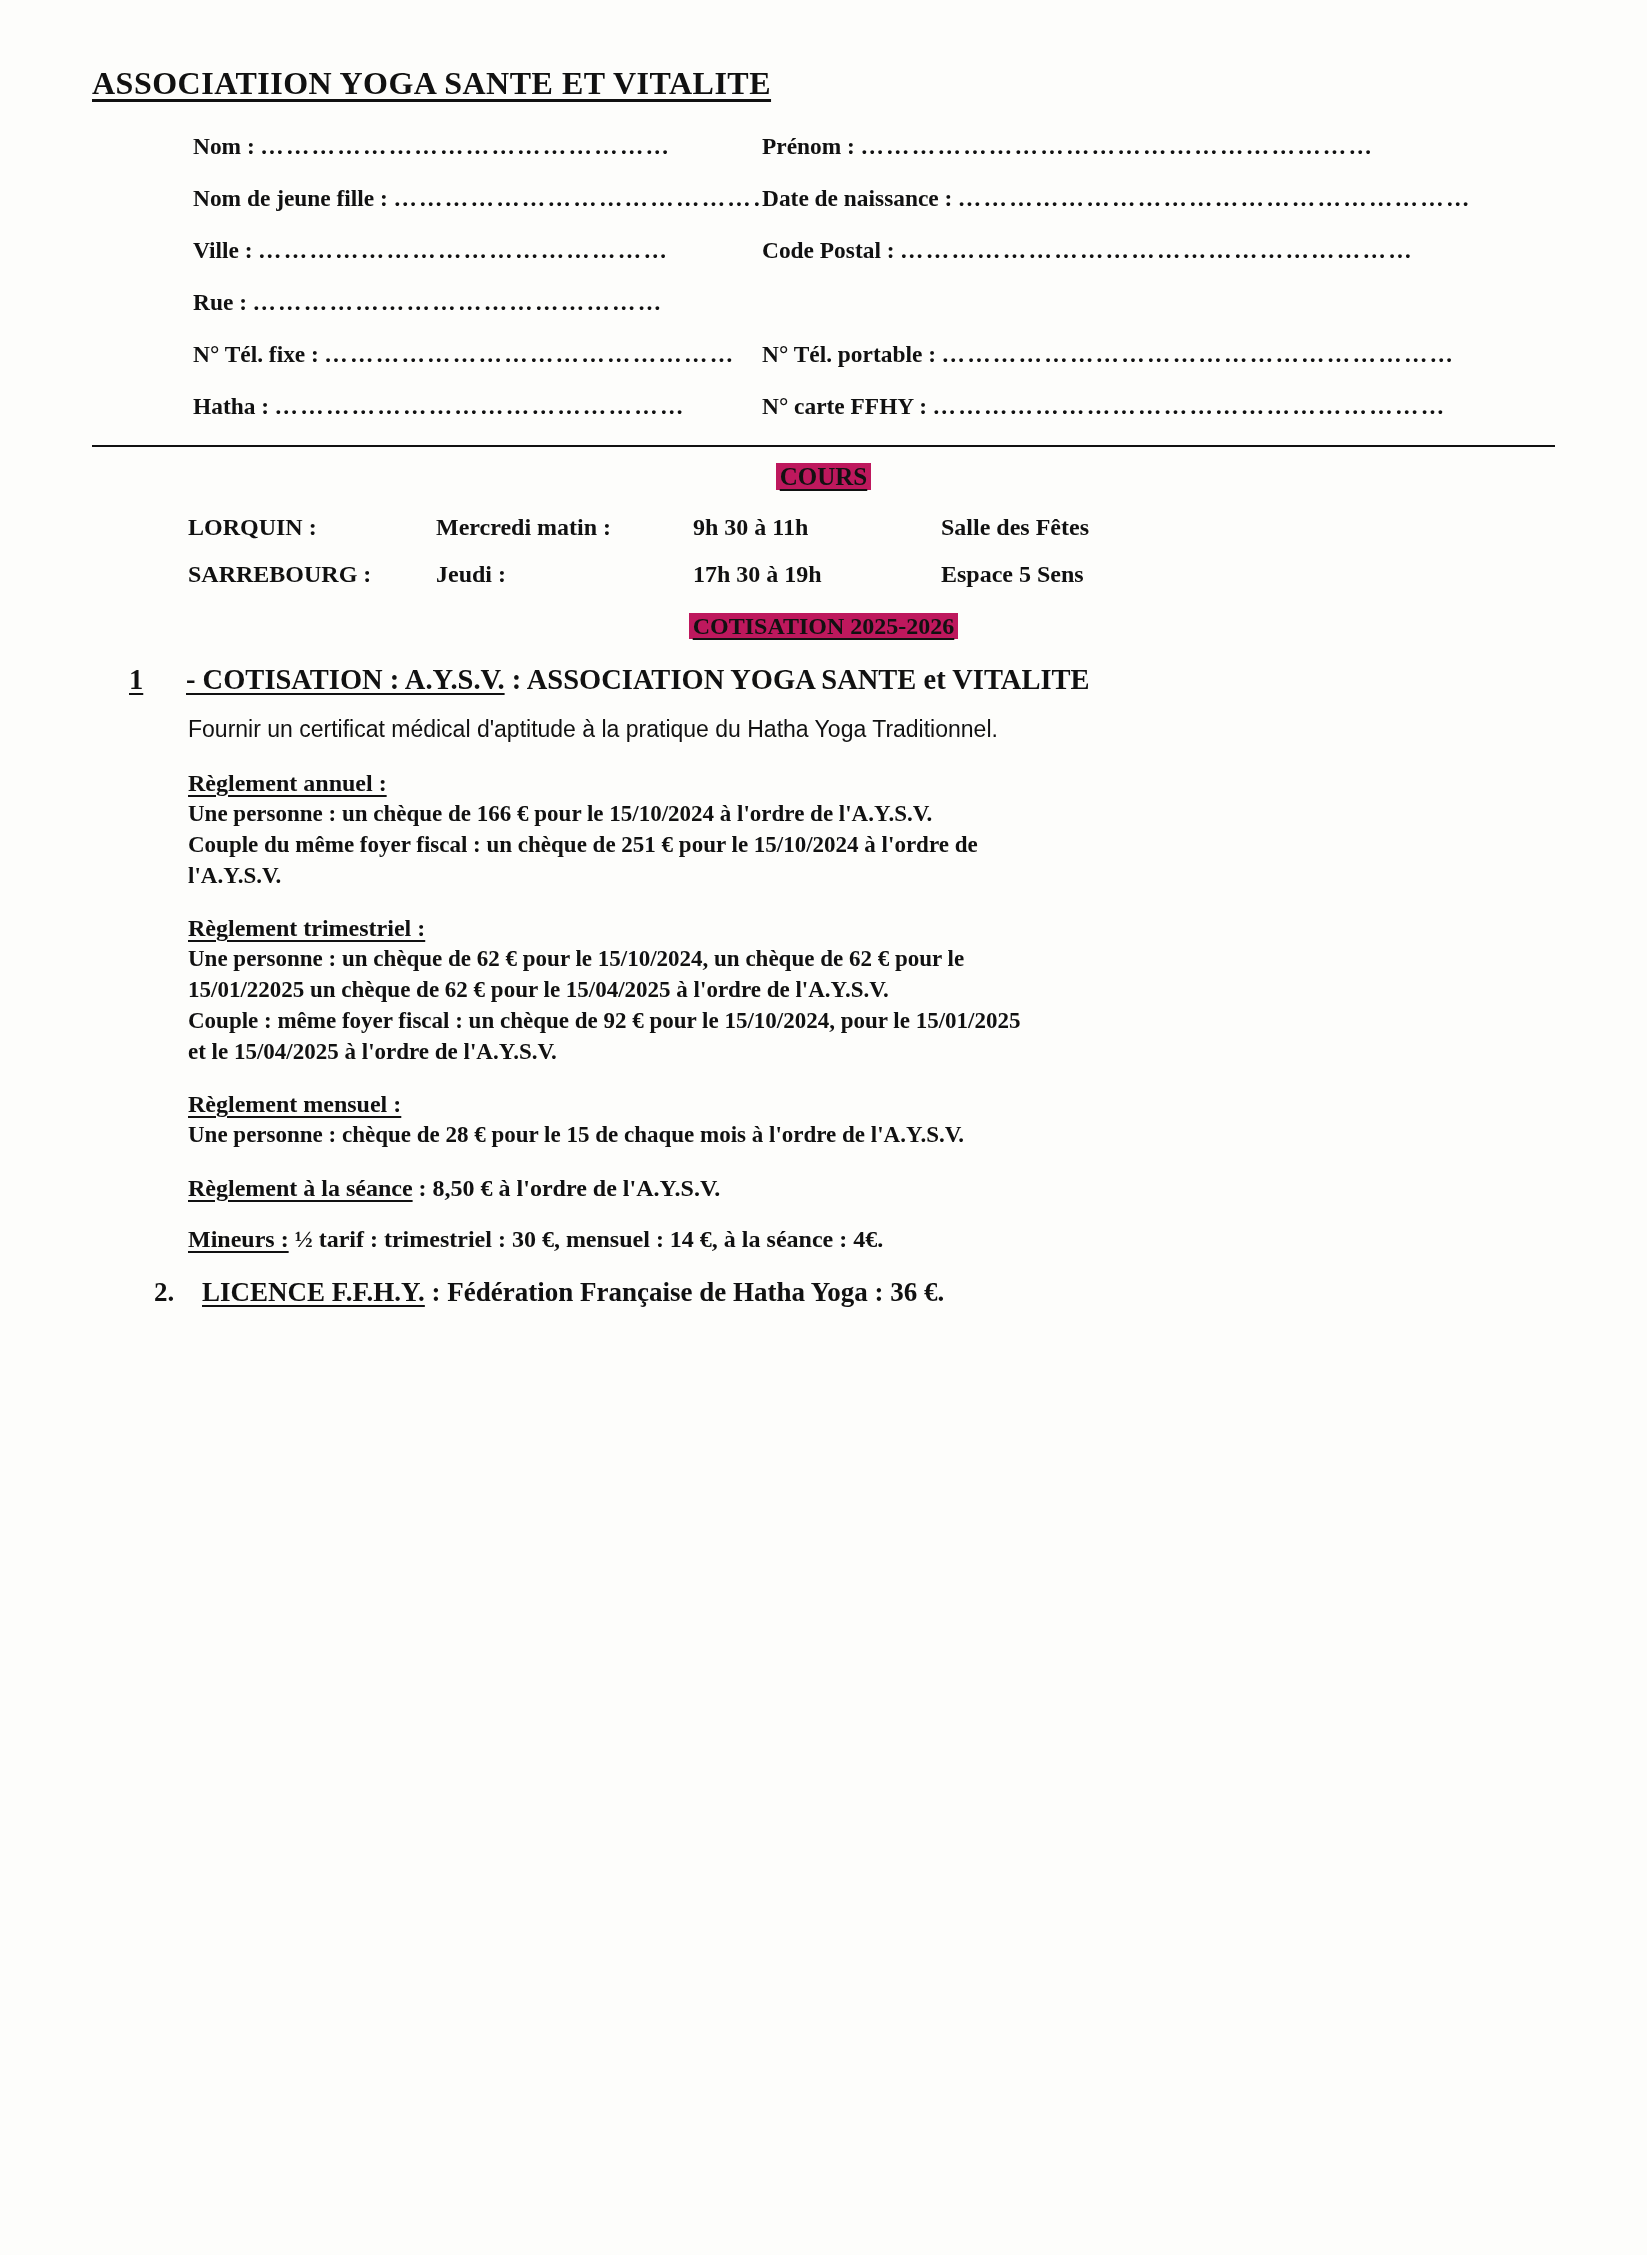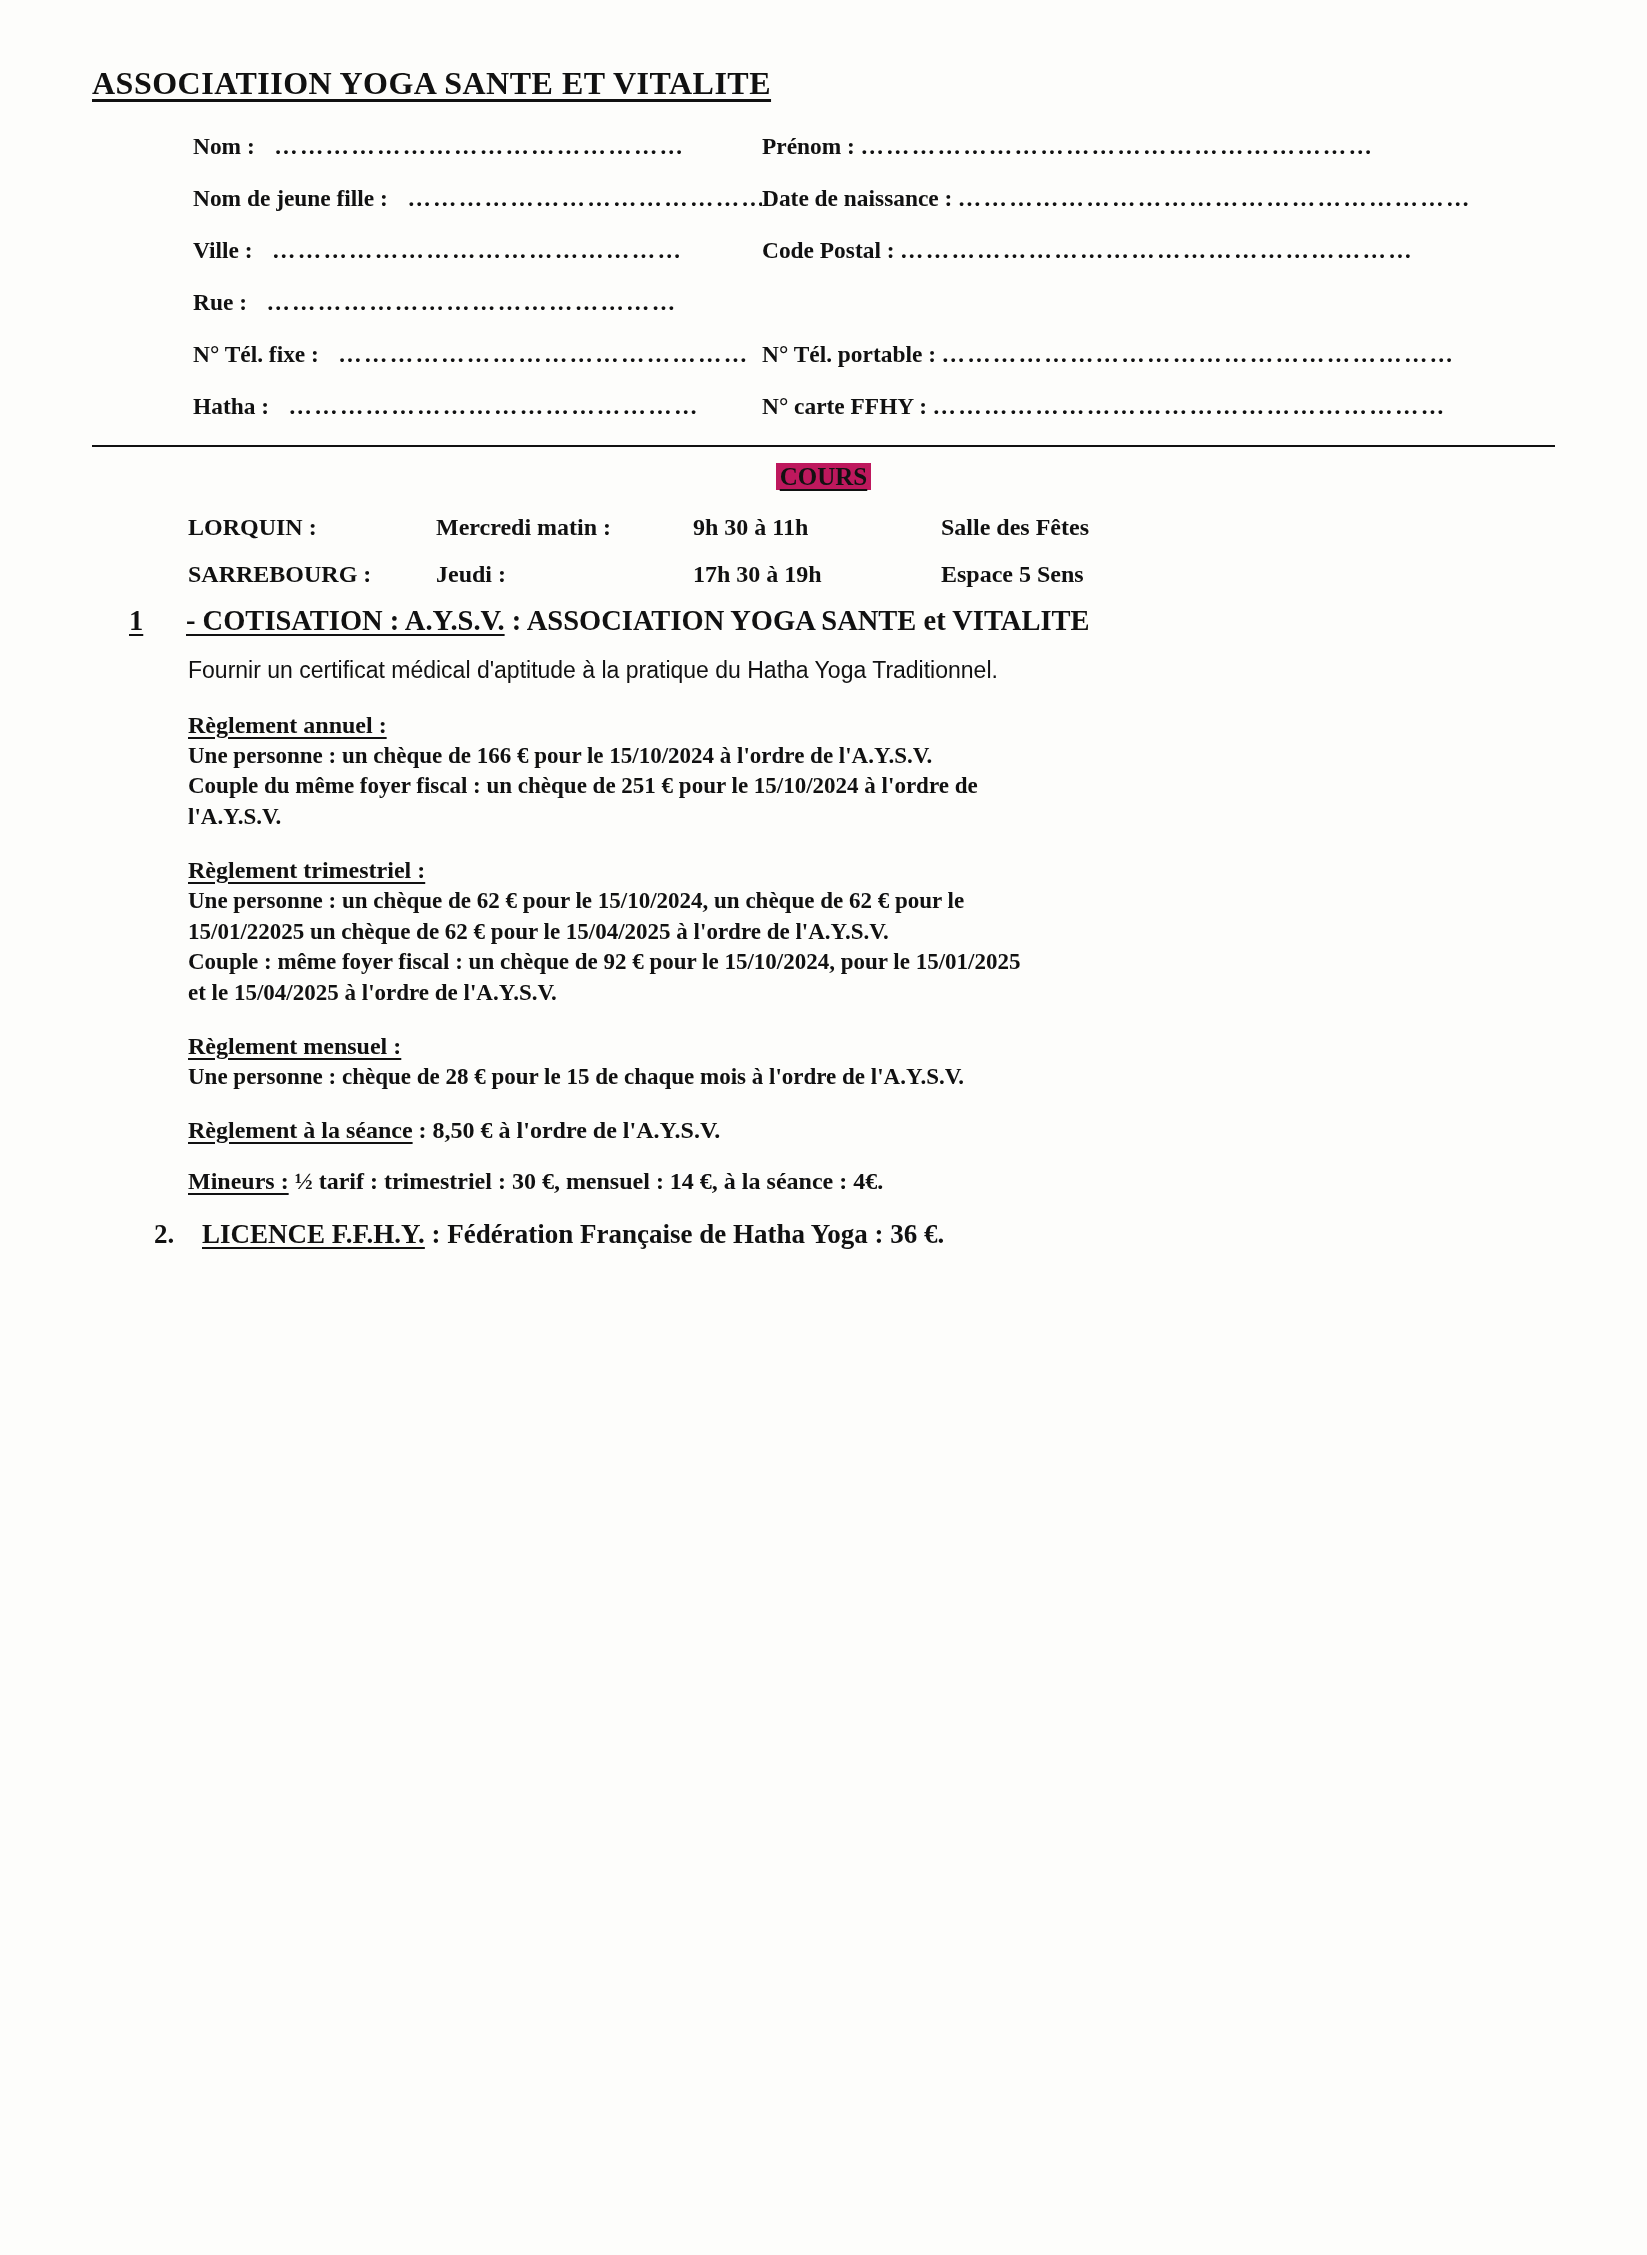--- a/index.html
+++ b/index.html
@@ -40,21 +40,21 @@
     display: flex;
     align-items: baseline;
     margin-bottom: 25px;
   }
   .form-col {
     display: flex;
     align-items: baseline;
     font-weight: bold;
     font-size: 23.4px;
   }
-  .form-col.left { width: 569px; gap: 14px; }
+  .form-col.left { width: 569px; }
   .form-col.right { flex: 1; }
   .f-label {
     white-space: nowrap;
     margin-right: 5.5px;
   }
   .dots {
     flex: 1;
     overflow: hidden;
     white-space: nowrap;
     letter-spacing: 2.3px;
@@ -271,20 +271,23 @@
       </tr>
       <tr>
         <td class="c-place">SARREBOURG :</td>
         <td class="c-day">Jeudi :</td>
         <td class="c-time">17h 30 à 19h</td>
         <td class="c-venue">Espace 5 Sens</td>
       </tr>
     </tbody>
   </table>
 
+  <div class="cot-head">
+    <span class="hl">COTISATION 2025-2026</span>
+  </div>
 
   <div class="sec1-line">
     <span class="sec-num">1</span>
     <span class="sec1-title">
       <span class="u">- COTISATION : A.Y.S.V.</span><span> : ASSOCIATION YOGA SANTE et VITALITE</span>
     </span>
   </div>
 
   <div class="body-block">
 

